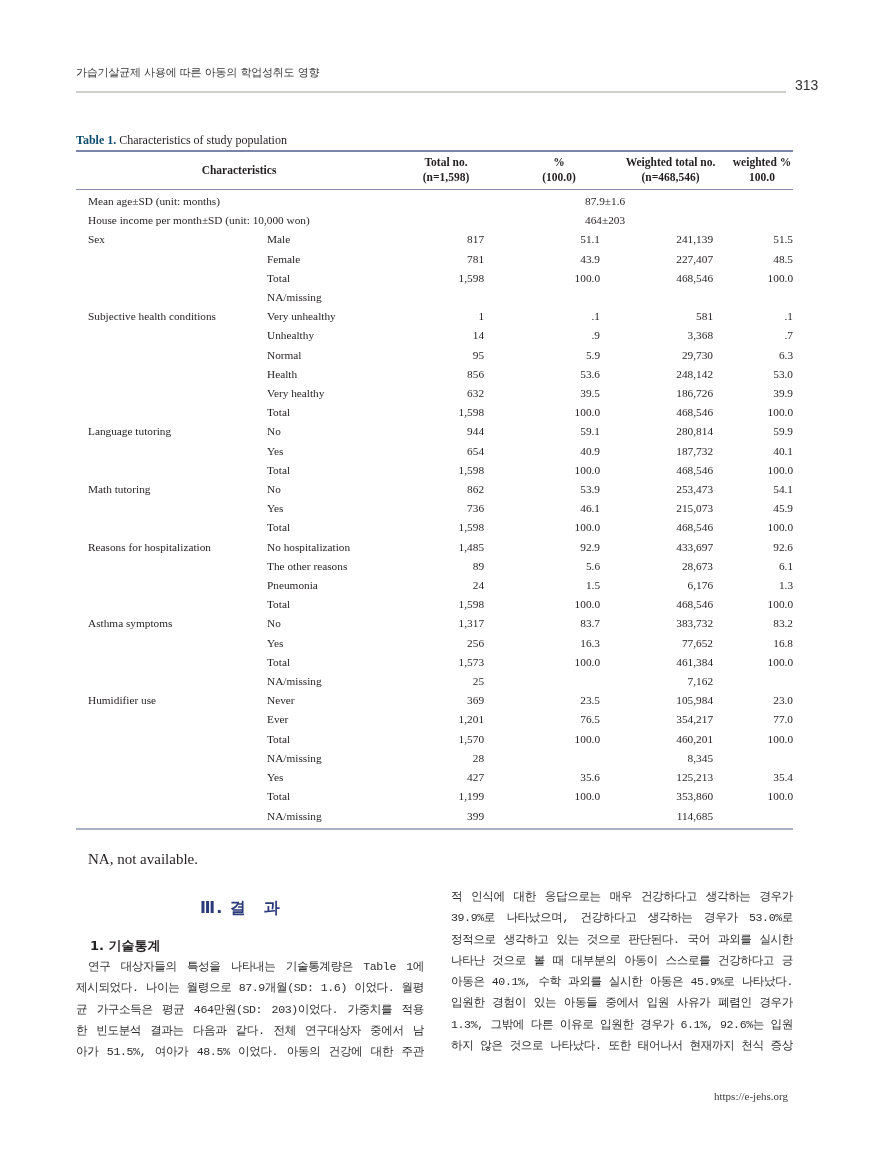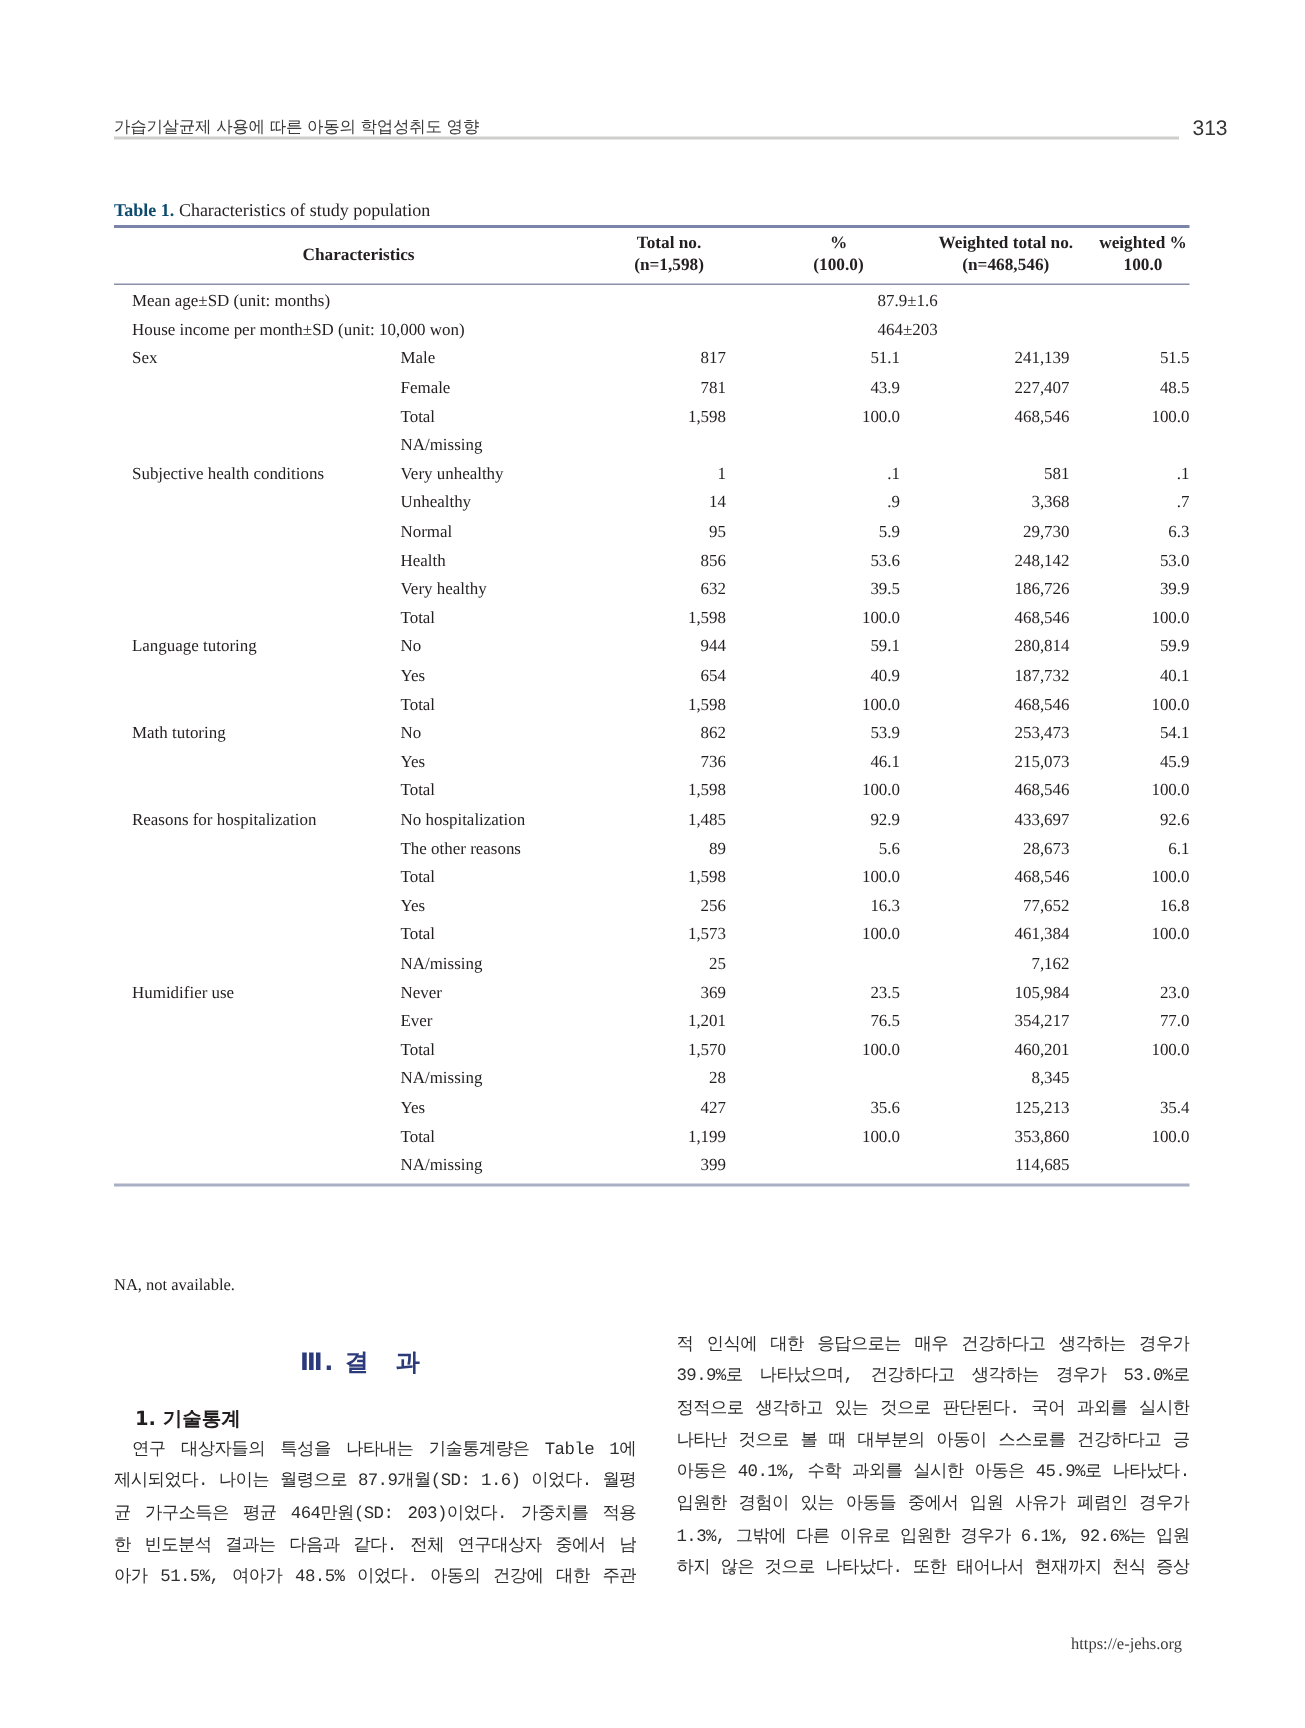--- a/index.html
+++ b/index.html
@@ -1,37 +1,37 @@
 <!DOCTYPE html>
 <html><head>
 <meta charset="utf-8">
 <style>
   html, body { margin: 0; padding: 0; background: #ffffff; }
   body { width: 870px; height: 1152px; position: relative; overflow: hidden; font-family: "Liberation Serif", serif; color: #231f20; }
-  .running-header { position: absolute; left: 76px; top: 77px; font-family: "DejaVu Sans", sans-serif; font-size: 11px; color: #3a3a3a; letter-spacing: -0.2px; }
+  .running-header { position: absolute; left: 76px; top: 65px; font-family: "DejaVu Sans", sans-serif; font-size: 11px; color: #3a3a3a; letter-spacing: -0.2px; }
   .header-rule { position: absolute; left: 76px; top: 91px; width: 710px; height: 2px; background: #cfcfcb; }
   .page-number { position: absolute; left: 795px; top: 77px; font-family: "Liberation Sans", sans-serif; font-size: 14px; color: #333; }
 
   .table-caption { position: absolute; left: 76px; top: 133px; font-size: 12px; color: #231f20; }
   .table-caption .lbl { color: #0c4a6e; font-weight: bold; }
 
   .table-wrap { position: absolute; left: 76px; top: 150px; width: 717px; }
   .rule-top { height: 2px; background: #7a84a8; }
   .rule-mid { height: 1px; background: #8a90a8; }
   .rule-bot { height: 2px; background: #a9b0c4; }
   table { border-collapse: collapse; width: 717px; font-size: 11.3px; table-layout: fixed; }
   thead th { font-weight: bold; font-size: 11.5px; line-height: 15px; padding: 3px 0 4px 0; vertical-align: middle; }
   tbody td { height: 19.2px; padding: 0; line-height: 19.2px; white-space: nowrap; }
   col.c1 { width: 191px; } col.c2 { width: 135px; } col.c3 { width: 88px; } col.c4 { width: 110px; } col.c5 { width: 121px; } col.c6 { width: 72px; }
   td.char { padding-left: 12px; }
   td.num { text-align: right; }
   td.span { text-align: left; padding-left: 95px; }
   .h-center { text-align: center; }
 
-  .footnote { position: absolute; left: 76px; top: 851px; font-size: 11px; }
+  .footnote { position: absolute; left: 88px; top: 851px; font-size: 15px; }
 
   .section-title { position: absolute; left: 200px; top: 898px; font-family: "DejaVu Sans", sans-serif; font-weight: bold; font-size: 16px; color: #2b3a7a; letter-spacing: 1px; }
   .sub-title { position: absolute; left: 90px; top: 937px; font-family: "DejaVu Sans", sans-serif; font-weight: bold; font-size: 13px; color: #231f20; }
   .body-col { position: absolute; font-family: Liberation Mono, monospace; font-size: 11.6px; line-height: 21.3px; color: #2d2d2d; text-align: justify; letter-spacing: -0.4px; }
   .body-col .line { display: block; white-space: nowrap; overflow: hidden; text-align-last: justify; }
   .col-left { left: 76px; top: 956px; width: 348px; }
   .col-left .line:first-child { padding-left: 12px; }
   .col-right { left: 451px; top: 886px; width: 342px; }
 
   .footer-url { position: absolute; left: 714px; top: 1090px; font-size: 11px; color: #3a3a3a; }
@@ -226,25 +226,41 @@
         <tr>
           <td class="char"></td>
           <td>The other reasons</td>
           <td class="num" style="padding-right: 6px;">89</td>
           <td class="num" style="padding-right: 0px;">5.6</td>
           <td class="num" style="padding-right: 8px;">28,673</td>
           <td class="num" style="padding-right: 0px;">6.1</td>
         </tr>
         <tr>
           <td class="char"></td>
-          <td>Total</td>
-          <td class="num" style="padding-right: 6px;">1,598</td>
-          <td class="num" style="padding-right: 0px;">100.0</td>
-          <td class="num" style="padding-right: 8px;">468,546</td>
-          <td class="num" style="padding-right: 0px;">100.0</td>
+          <td>Pneumonia</td>
+          <td class="num" style="padding-right: 6px;">24</td>
+          <td class="num" style="padding-right: 0px;">1.5</td>
+          <td class="num" style="padding-right: 8px;">6,176</td>
+          <td class="num" style="padding-right: 0px;">1.3</td>
+        </tr>
+        <tr>
+          <td class="char"></td>
+          <td>Total</td>
+          <td class="num" style="padding-right: 6px;">1,598</td>
+          <td class="num" style="padding-right: 0px;">100.0</td>
+          <td class="num" style="padding-right: 8px;">468,546</td>
+          <td class="num" style="padding-right: 0px;">100.0</td>
+        </tr>
+        <tr>
+          <td class="char">Asthma symptoms</td>
+          <td>No</td>
+          <td class="num" style="padding-right: 6px;">1,317</td>
+          <td class="num" style="padding-right: 0px;">83.7</td>
+          <td class="num" style="padding-right: 8px;">383,732</td>
+          <td class="num" style="padding-right: 0px;">83.2</td>
         </tr>
         <tr>
           <td class="char"></td>
           <td>Yes</td>
           <td class="num" style="padding-right: 6px;">256</td>
           <td class="num" style="padding-right: 0px;">16.3</td>
           <td class="num" style="padding-right: 8px;">77,652</td>
           <td class="num" style="padding-right: 0px;">16.8</td>
         </tr>
         <tr>

